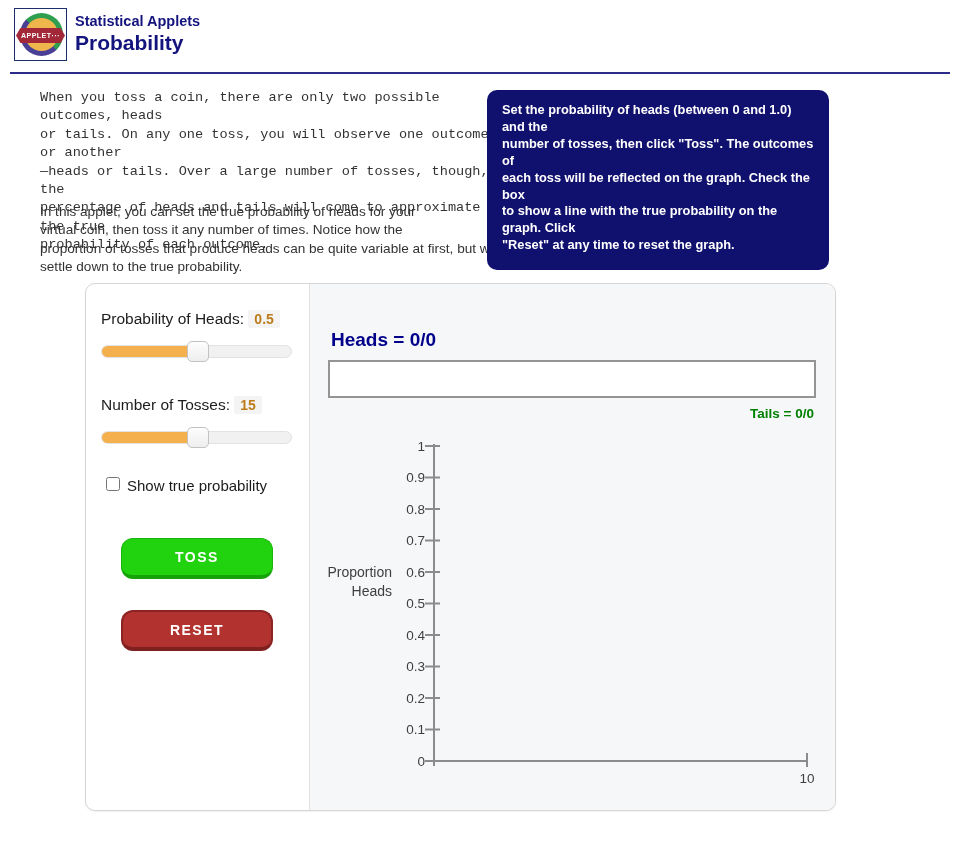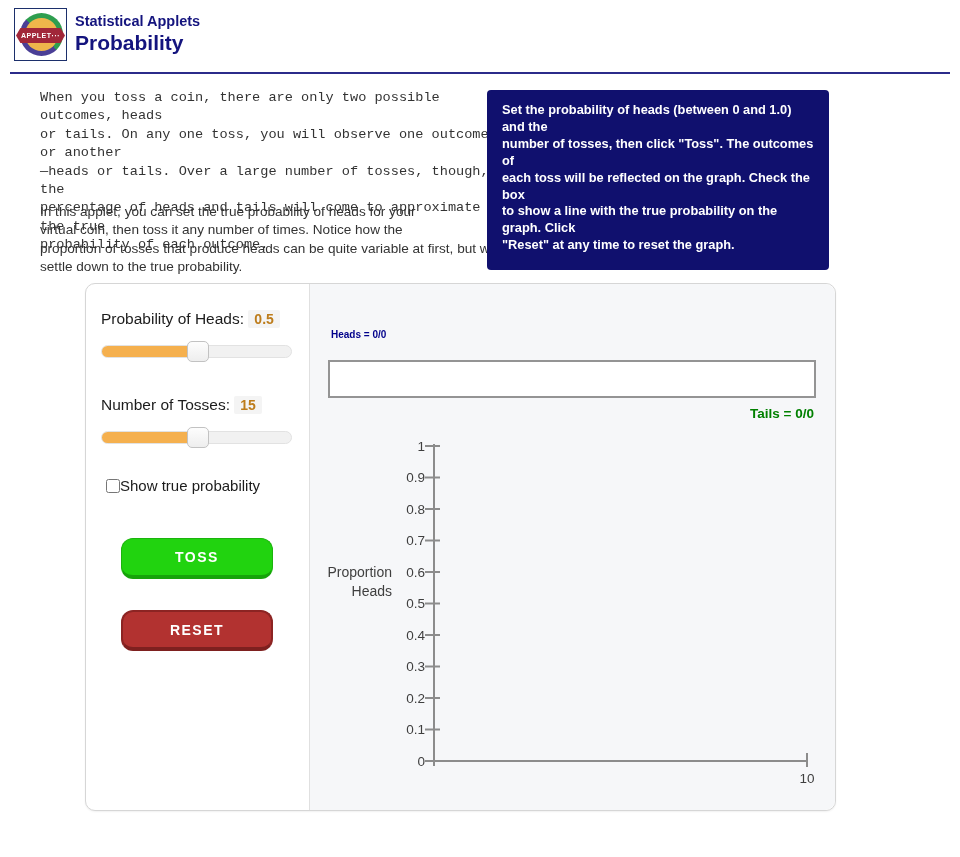--- a/index.html
+++ b/index.html
@@ -25,50 +25,50 @@
     display:flex; align-items:center; justify-content:center;
     color:#fff; font-size:7px; font-weight:bold; letter-spacing:.5px;}
   .brand{position:absolute; left:75px; top:13px; font-size:14.5px; font-weight:bold; color:var(--brand-navy);}
   .page-title{position:absolute; left:75px; top:31px; font-size:21px; font-weight:bold; color:var(--brand-navy);text-align:right;}
   .header-rule{position:absolute; left:10px; top:72px; width:940px; border:none; border-top:2px solid #2b2b8a;}
   
   .para{position:absolute; left:40px; font-size:13.6px; line-height:18.4px; color:#333;}
   .para1{top:89px; width:470px;font-family:Liberation Mono, monospace;}
   .para2{top:203px; width:600px;}
   .tip-box{position:absolute; left:487px; top:90px; width:342px; background:var(--tip-bg);
-    border-radius:4px; padding:12px 14px 16px 15px; color:#fff; font-size:12.8px; font-weight:bold;
+    border-radius:10px; padding:12px 14px 16px 15px; color:#fff; font-size:12.8px; font-weight:bold;
     line-height:16.9px;}
   
   .panel{position:absolute; left:85px; top:283px; width:751px; height:528px;
     background:#fff; border:1px solid #d6d6d6; border-radius:10px;
     box-shadow:0 1px 2px rgba(0,0,0,.06);}
   .panel-right{position:absolute; left:223px; top:0; right:0; bottom:0;
     background:#f6f7f9; border-left:1px solid #e0e0e0; border-radius:0 10px 10px 0;}
   
   .ctl-label{position:absolute; left:15px; font-size:15.5px; color:#1c1c1c; white-space:nowrap;}
   .ctl-value{font-weight:bold; color:var(--value-orange); background:#f4f4f4; border-radius:2px;
     padding:1px 6px; font-size:14px;}
   .slider{position:absolute; left:15px; width:191px; height:13px; background:#f1f1f1;
     border:1px solid #e2e2e2; border-radius:7px;}
   .slider-fill{position:absolute; left:0; top:0; bottom:0; width:96px;
     background:var(--slider-orange); border-radius:7px 0 0 7px;}
   .slider-thumb{position:absolute; left:85px; top:-5px; width:22px; height:21px;
     background:linear-gradient(#fdfdfd,#eee); border:1px solid #c2c2c2; border-radius:5px;}
-  .check-row{position:absolute; left:20px; top:193px; display:flex; align-items:center; }
+  .check-row{position:absolute; left:20px; top:193px; display:flex; align-items:flex-start; gap:7px;}
   .check-row input{width:14px; height:14px; accent-color:#fff;}
   .check-row label{font-size:15px; color:#1c1c1c;}
   .btn{position:absolute; left:35px; width:152px; height:41px; border-radius:12px;
     color:#fff; font-weight:bold; font-size:14px; letter-spacing:1.5px;
     font-family:"Liberation Sans",sans-serif; cursor:pointer;}
   .btn-toss{top:254px; background:var(--toss-green);
     border:1px solid #1bb40d; border-bottom:4px solid var(--toss-green-dark);}
   .btn-reset{top:314px; background:var(--reset-red);
     border:2px solid #8c2423; border-bottom:4px solid var(--reset-red-dark);margin-top:12px;}
   
-  .heads-counter{position:absolute; left:245px; top:45px; font-size:10px; font-weight:bold;
+  .heads-counter{position:absolute; left:245px; top:45px; font-size:19px; font-weight:bold;
     color:var(--heads-navy);}
   .coin-box{position:absolute; left:242px; top:76px; width:488px; height:38px;
     background:#fff; border:2px solid #949494;}
   .tails-counter{position:absolute; right:21px; top:122px; font-size:13.5px; font-weight:bold;
     color:var(--tails-green);}
   .chart-svg{position:absolute; left:240px; top:152px;}
   .chart-svg text{font-family:"Liberation Sans",sans-serif; fill:#3f3f3f; font-size:13.5px;}
   .chart-svg line{stroke:var(--axis-gray); stroke-width:2;}
 </style>
 </head>

